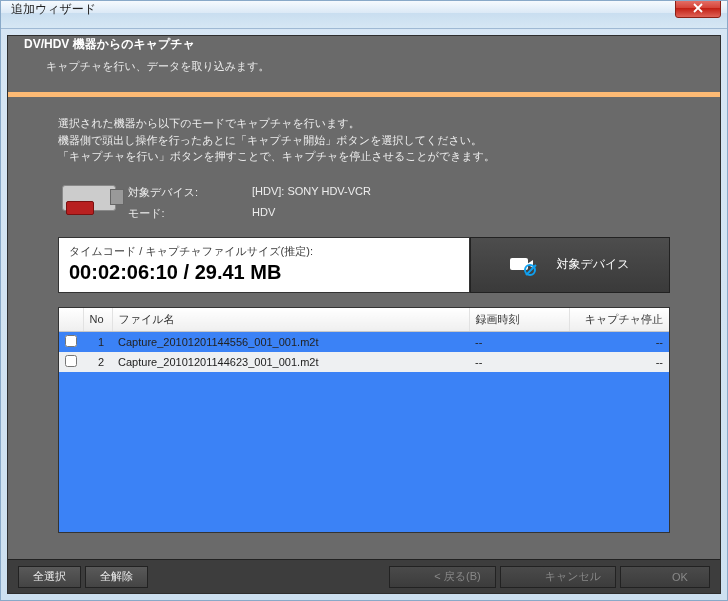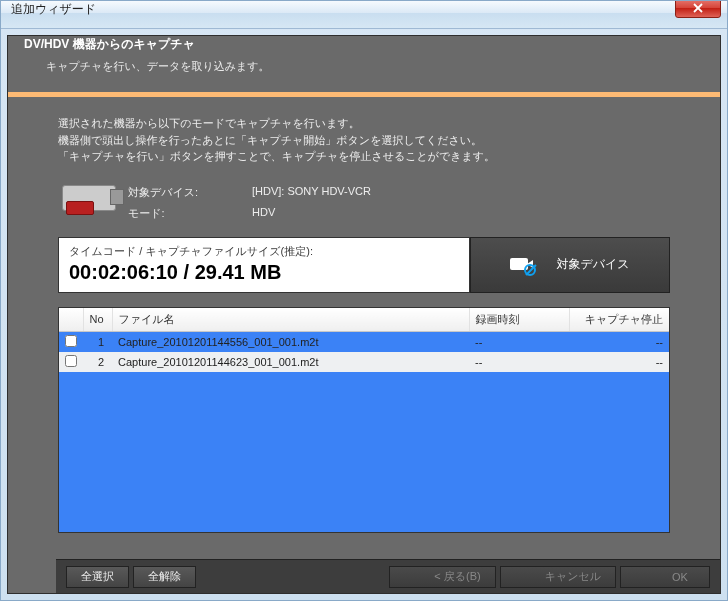--- a/index.html
+++ b/index.html
@@ -153,21 +153,20 @@
 
   .footer-bar {
     position: absolute;
     left: 0; right: 0; bottom: 0;
     height: 34px;
     background: #3d3d3d;
     border-top: 1px solid #222;
     display: flex; align-items: center;
     padding: 0 10px;
     gap: 4px;
-    margin-left: 48px;
   }
   .footer-btn {
     height: 22px;
     padding: 0 14px;
     font-size: 11px;
     background: linear-gradient(to bottom, #595959 0%, #444 100%);
     color: #eee;
     border: 1px solid #222;
     display: flex; align-items: center; justify-content: center;
     cursor: pointer;

